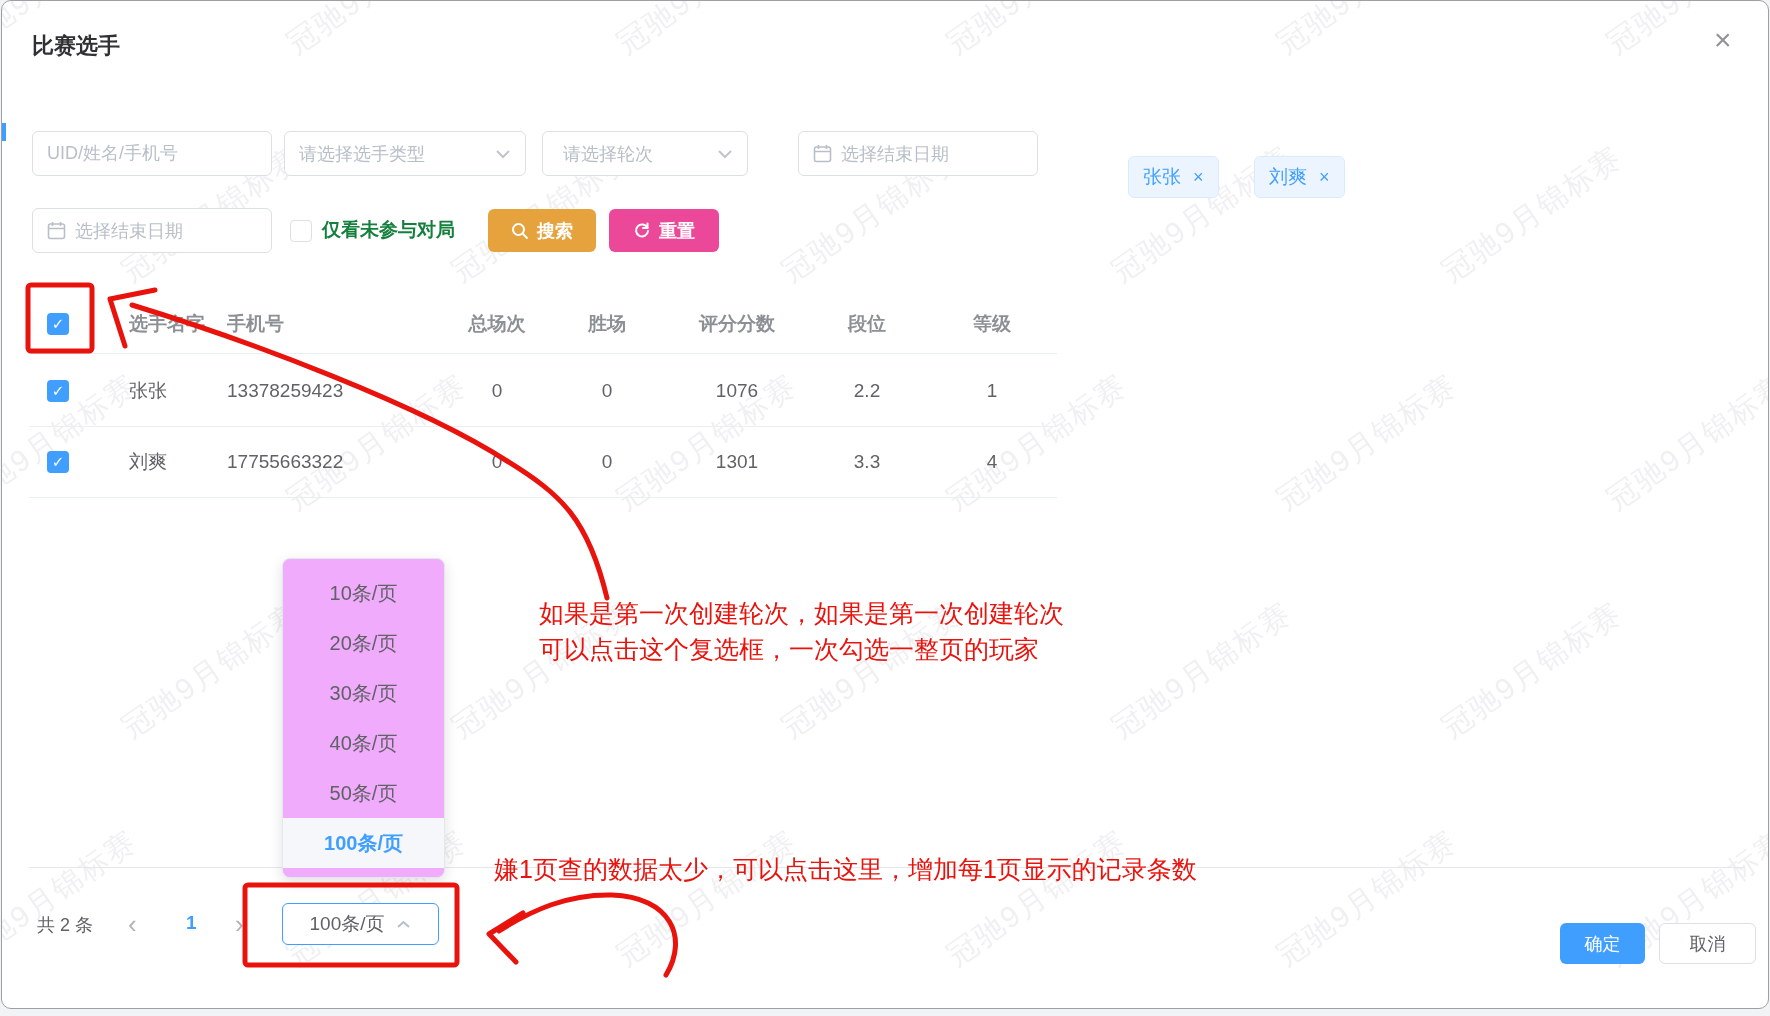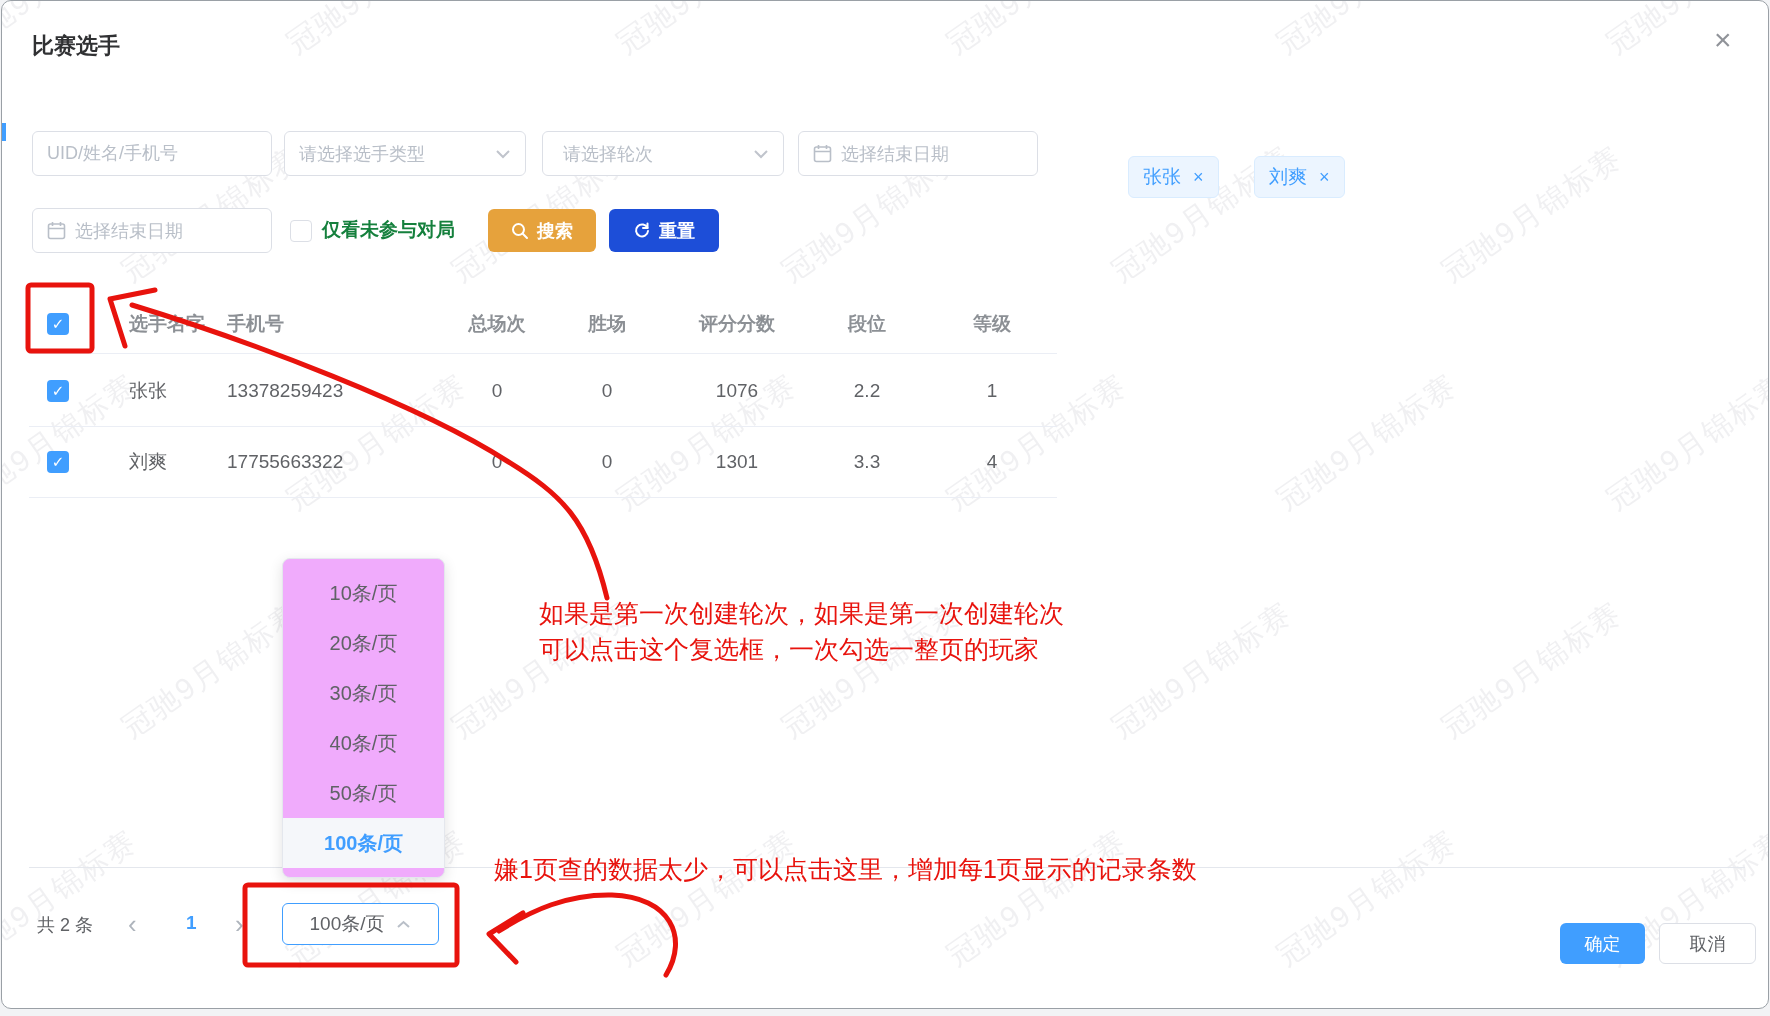--- a/index.html
+++ b/index.html
@@ -28,21 +28,21 @@
   .calendar { flex:none; }
 
   .cb { position:absolute; width:22px; height:22px; border-radius:4px; background:#409eff; color:#fff;
         font-size:15px; line-height:22px; text-align:center; }
   .cb.empty { background:#fff; border:1.5px solid #dcdfe6; }
   .cb-label { font-size:19px; font-weight:700; color:#15803d; }
 
   .btn { position:absolute; height:43px; border-radius:6px; color:#fff; font-size:18px; font-weight:700;
          display:flex; align-items:center; justify-content:center; gap:8px; cursor:pointer; border:none; }
   .btn-search { background:#e6a23c;text-align:center; }
-  .btn-reset  { background:#1d4ed8; }
+  .btn-reset  { background:#ec4899; }
 
   .tag { position:absolute; height:42px; background:#ecf5ff; border:1px solid #d9ecff; border-radius:6px;
          display:flex; align-items:center; justify-content:center; gap:12px; padding:0 14px;
          color:#409eff; font-size:19px; }
   .tag .x { font-size:18px; cursor:pointer; }
 
   
   .t-row { position:absolute; left:27px; width:1028px; display:flex; align-items:center; }
   .t-head { top:293px; height:60px; border-bottom:1px solid #ebeef5; font-weight:700; color:#8c9095; font-size:19px; }
   .t-r1 { top:354px; height:72px; border-bottom:1px solid #ebeef5; }
@@ -133,21 +133,21 @@
 
   <div class="fbox" style="left:282px; top:130px; width:242px;">
     <span class="ph">请选择选手类型</span>
     <svg class="caret" width="16" height="10" viewBox="0 0 16 10">
         <polyline points="2,2 8,8 14,2" fill="none" stroke="#c0c4cc" stroke-width="2"></polyline>
       </svg>
   </div>
   <div class="fbox" style="left:30px; top:130px; width:240px;">
     <input placeholder="UID/姓名/手机号" style="">
   </div>
-  <div class="fbox" style="left:540px; top:130px; width:242px;padding-left:20px;">
+  <div class="fbox" style="left:540px; top:130px; width:206px;padding-left:20px;">
     <span class="ph">请选择轮次</span>
     <svg class="caret" width="16" height="10" viewBox="0 0 16 10">
         <polyline points="2,2 8,8 14,2" fill="none" stroke="#c0c4cc" stroke-width="2"></polyline>
       </svg>
   </div>
   <div class="fbox" style="left:796px; top:130px; width:240px;">
     <svg class="calendar" width="19" height="19" viewBox="0 0 19 19">
         <rect x="1.5" y="3" width="16" height="14.5" rx="2" fill="none" stroke="#b9bfc8" stroke-width="1.6"></rect>
         <line x1="5.5" y1="1" x2="5.5" y2="5" stroke="#b9bfc8" stroke-width="1.6"></line>
         <line x1="13.5" y1="1" x2="13.5" y2="5" stroke="#b9bfc8" stroke-width="1.6"></line>

